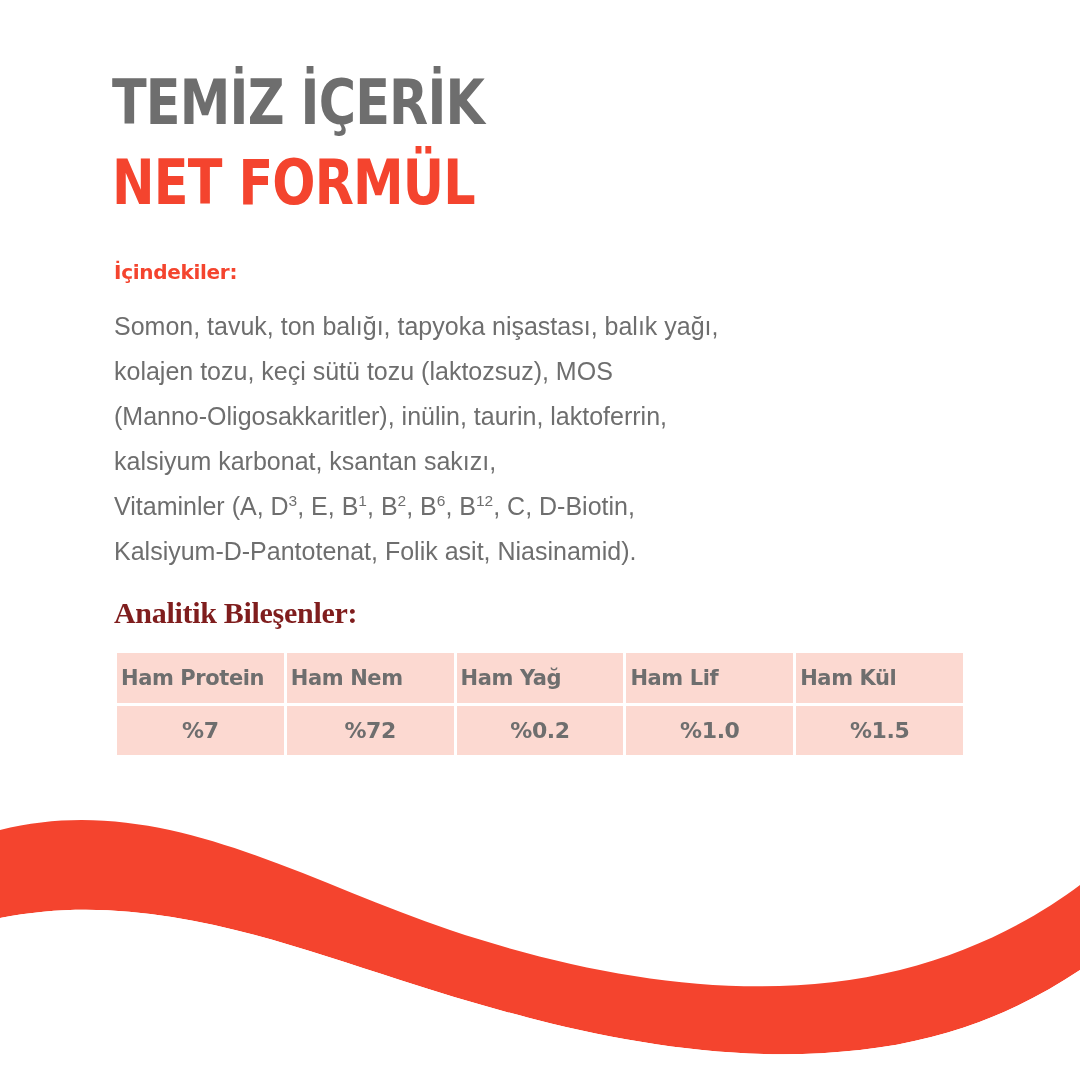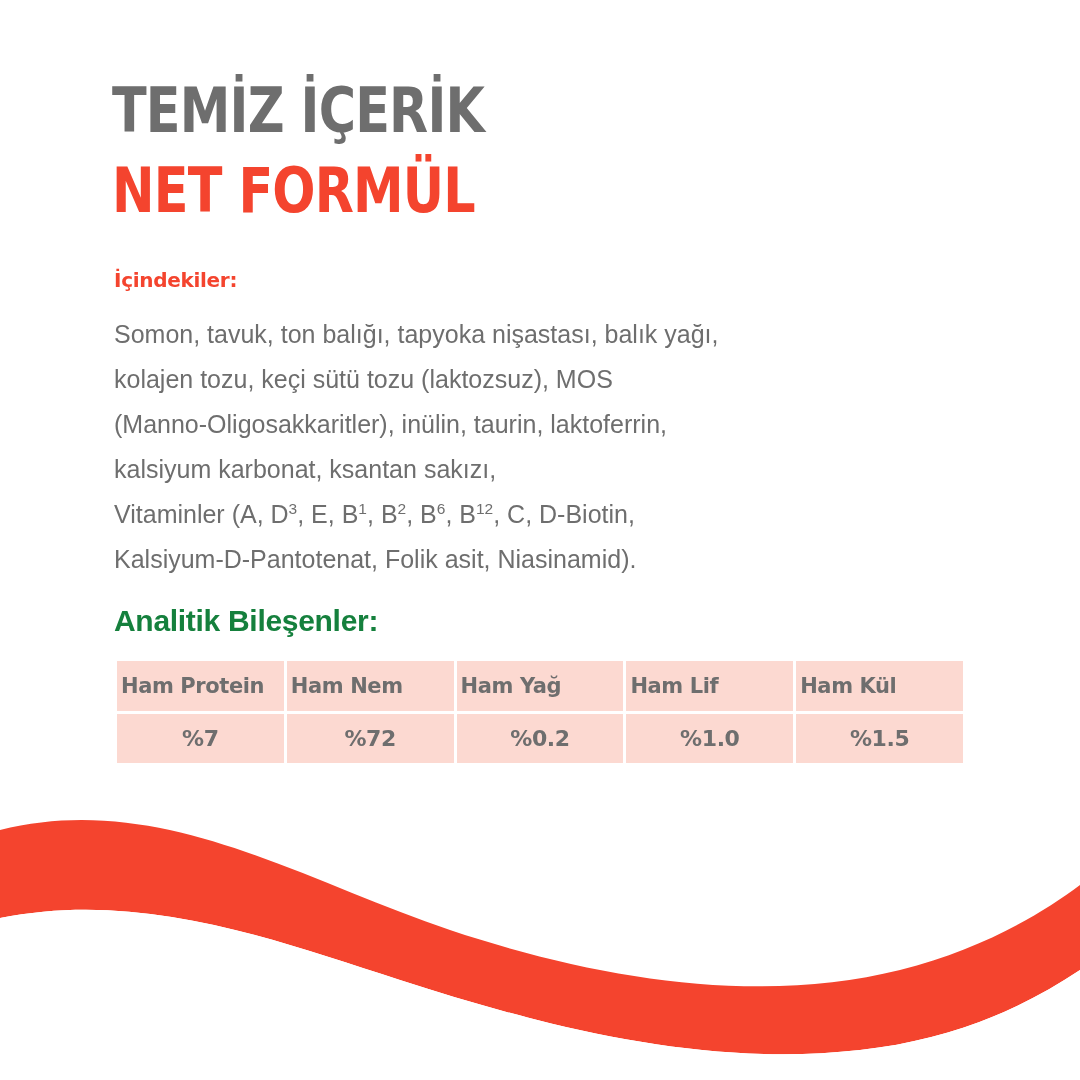--- a/index.html
+++ b/index.html
@@ -19,21 +19,21 @@
     position: relative;
     width: 1080px;
     height: 1080px;
     background: #ffffff;
     overflow: hidden;
   }
 
   .content {
     position: absolute;
     left: 112px;
-    top: 80px;
+    top: 72px;
     width: 880px;
   }
 
   .headline-1 {
     font-family: "DejaVu Sans", sans-serif;
     font-weight: bold;
     font-size: 62px;
     line-height: 1.0;
     letter-spacing: -1px;
     color: #6e6e6e;
@@ -76,24 +76,24 @@
   .ingredients .line {
     white-space: nowrap;
   }
   .ingredients sup {
     font-size: 0.62em;
     vertical-align: super;
     line-height: 0;
   }
 
   .subhead-2 {
-    font-family: Liberation Sans, sans-serif;
+    font-family: Liberation Serif, serif;
     font-weight: bold;
     font-size: 30px;
-    color: #15803d;
+    color: #7f1d1d;
     margin: 22px 0 0 2px;
     letter-spacing: -0.3px;
   }
 
   .table {
     margin: 20px 0 0 2px;
     width: 852px;
     border-collapse: separate;
     border-spacing: 3px 3px;
     table-layout: fixed;

